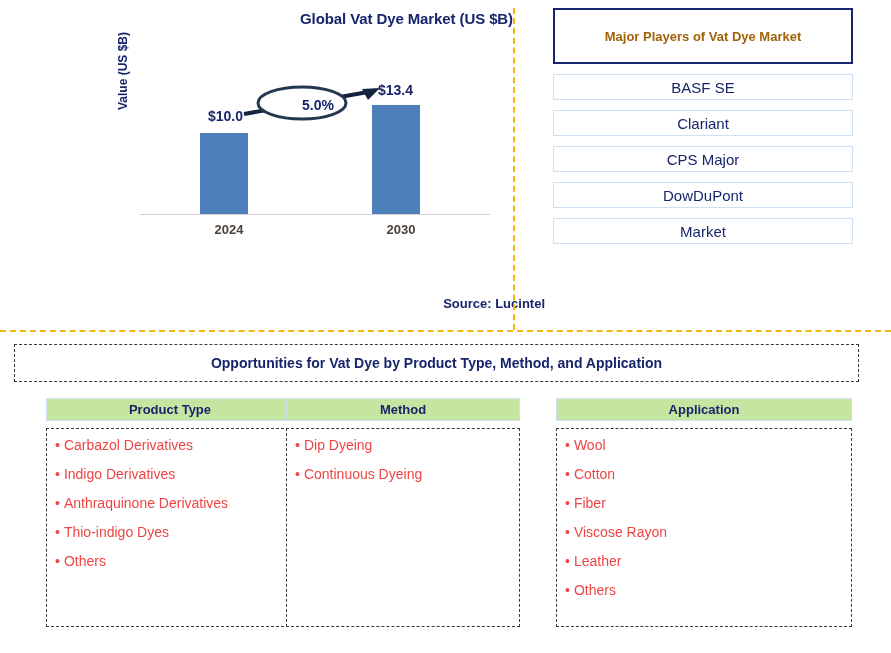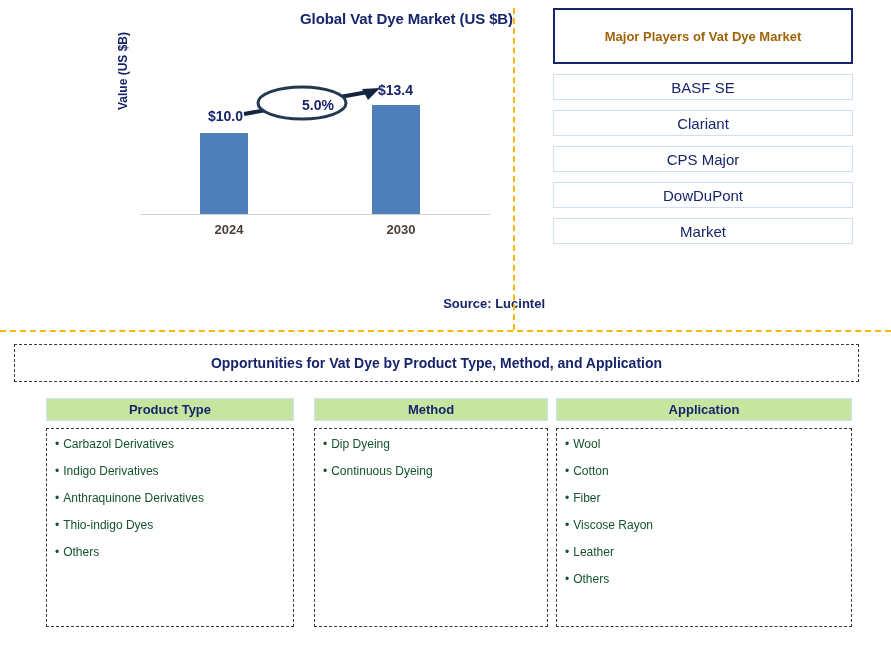--- a/index.html
+++ b/index.html
@@ -172,21 +172,21 @@
     font-weight: bold;
     color: #17256b;
   }
 
   
   .column {
     position: absolute;
     top: 398px;
   }
   #col-product  { left: 18px;  width: 248px; margin-left: 28px; }
-  #col-method   { left: 286px; width: 234px; margin-left: 28px; }
+  #col-method   { left: 286px; width: 234px; }
   #col-app      { left: 540px; width: 296px; margin-left: 16px; }
 
   .col-header {
     height: 23px;
     background: #c6e5a0;
     border: 1px solid #cfe0f2;
     display: flex;
     align-items: center;
     justify-content: center;
     font-size: 13px;
@@ -196,22 +196,22 @@
   }
   .col-body {
     margin-top: 7px;
     border: 1px dashed #3a3a3a;
     height: 199px;
     padding: 9px 8px 0 8px;
     box-sizing: border-box;
     background: #ffffff;
   }
   .col-item {
-    font-size: 12px;
-    color: #14532d;
+    font-size: 14px;
+    color: #ef4444;
     line-height: 1.0;
     margin-bottom: 15px;
     white-space: nowrap;
   }
   .col-item .bullet { margin-right: 4px; }
 </style>
 </head>
 <body>
 
 <div id="chart-panel">

